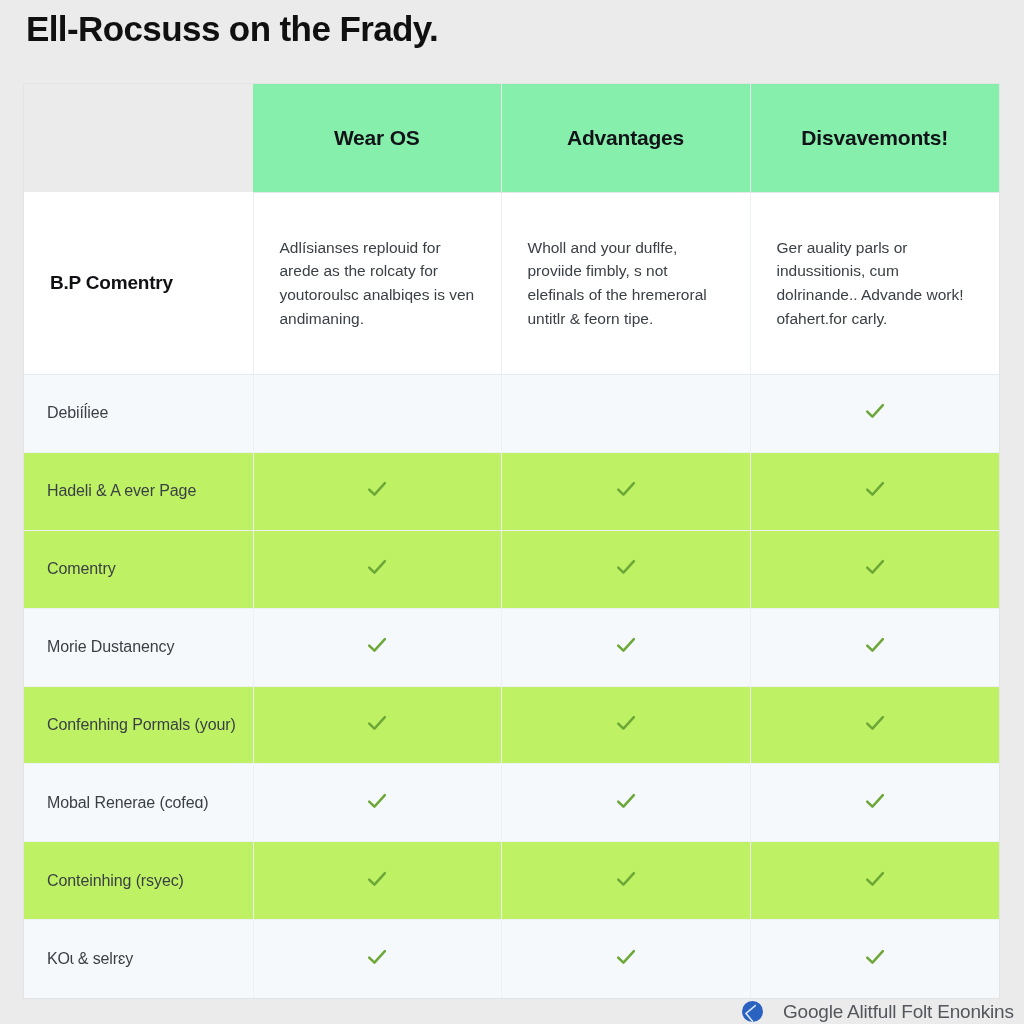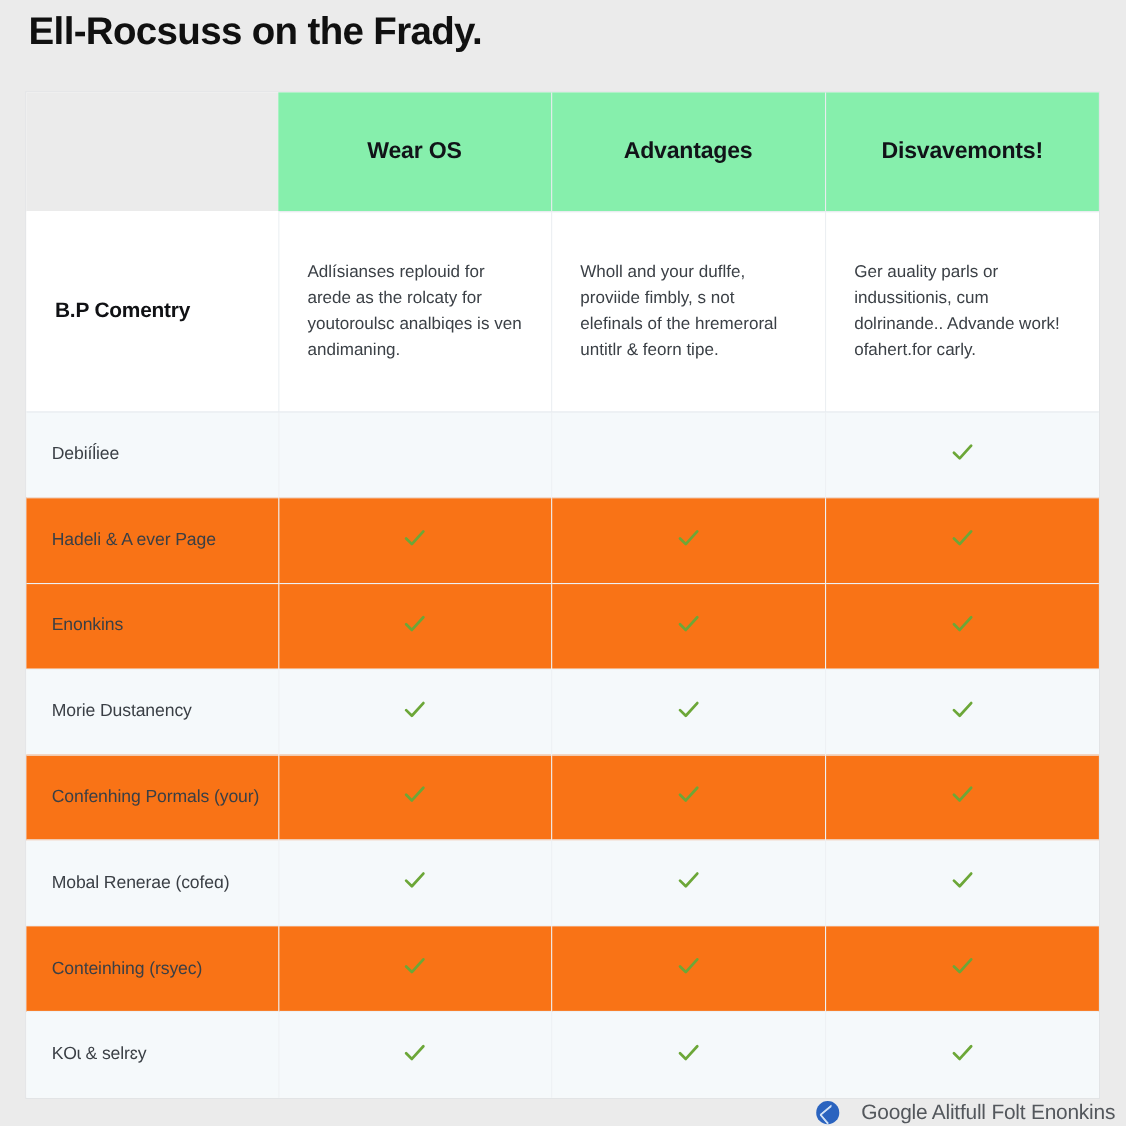--- a/index.html
+++ b/index.html
@@ -98,21 +98,21 @@
   
   tbody tr.feat td {
     vertical-align: middle;
     border-right: 1px solid #eef1f4;
     border-bottom: 1px solid #eef1f4;
   }
   tbody tr.feat td:last-child { border-right: none; }
   tbody tr.feat:last-child td { border-bottom: none; }
 
   tbody tr.feat.alt td { background: #f5f9fb; }
-  tbody tr.feat.plain td { background: #f97316; }
+  tbody tr.feat.plain td { background: #bef264; }
 
   td.row-label {
     padding-left: 23px;
     padding-right: 10px;
     font-size: 16px;
     line-height: 1.42;
     color: #3a3f45;
     font-weight: 400;
     letter-spacing: -0.1px;
   }
@@ -213,21 +213,21 @@
                 <path d="M3.5 12.6 L9.2 18.2 L20.6 5.6" fill="none" stroke="#6ca738" stroke-width="2.7" stroke-linecap="round" stroke-linejoin="round"></path>
               </svg></span></td>
           <td class="check-cell"><span class="tick"><svg viewBox="0 0 24 24" aria-hidden="true">
                 <path d="M3.5 12.6 L9.2 18.2 L20.6 5.6" fill="none" stroke="#6ca738" stroke-width="2.7" stroke-linecap="round" stroke-linejoin="round"></path>
               </svg></span></td>
           <td class="check-cell"><span class="tick"><svg viewBox="0 0 24 24" aria-hidden="true">
                 <path d="M3.5 12.6 L9.2 18.2 L20.6 5.6" fill="none" stroke="#6ca738" stroke-width="2.7" stroke-linecap="round" stroke-linejoin="round"></path>
               </svg></span></td>
         </tr>
         <tr class="feat plain" style="height: 71.11px;">
-          <td class="row-label">Enonkins</td>
+          <td class="row-label">Comentry</td>
           <td class="check-cell"><span class="tick"><svg viewBox="0 0 24 24" aria-hidden="true">
                 <path d="M3.5 12.6 L9.2 18.2 L20.6 5.6" fill="none" stroke="#6ca738" stroke-width="2.7" stroke-linecap="round" stroke-linejoin="round"></path>
               </svg></span></td>
           <td class="check-cell"><span class="tick"><svg viewBox="0 0 24 24" aria-hidden="true">
                 <path d="M3.5 12.6 L9.2 18.2 L20.6 5.6" fill="none" stroke="#6ca738" stroke-width="2.7" stroke-linecap="round" stroke-linejoin="round"></path>
               </svg></span></td>
           <td class="check-cell"><span class="tick"><svg viewBox="0 0 24 24" aria-hidden="true">
                 <path d="M3.5 12.6 L9.2 18.2 L20.6 5.6" fill="none" stroke="#6ca738" stroke-width="2.7" stroke-linecap="round" stroke-linejoin="round"></path>
               </svg></span></td>
         </tr>

